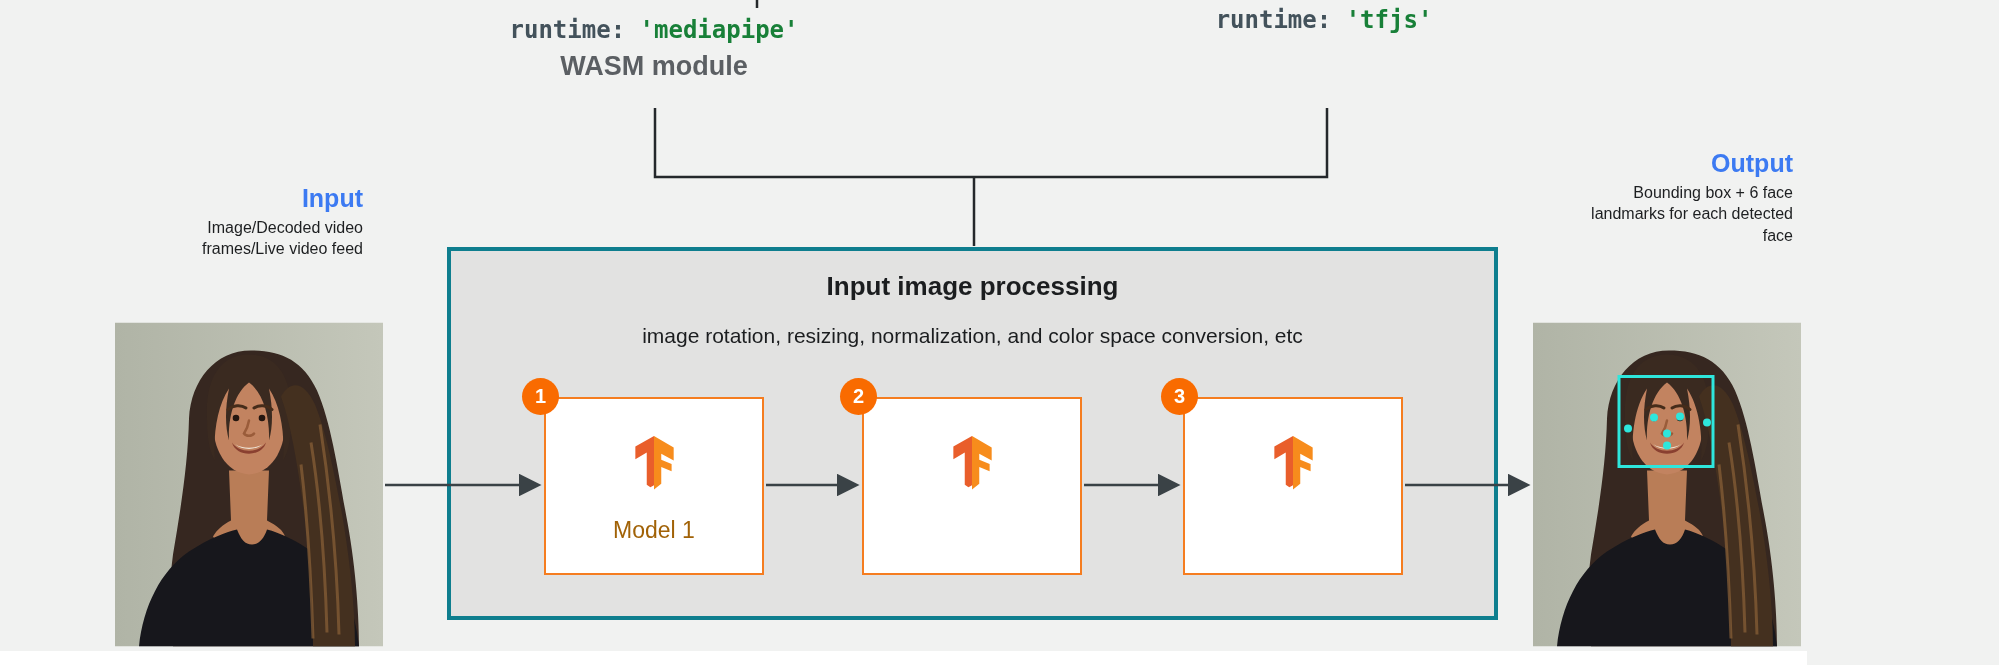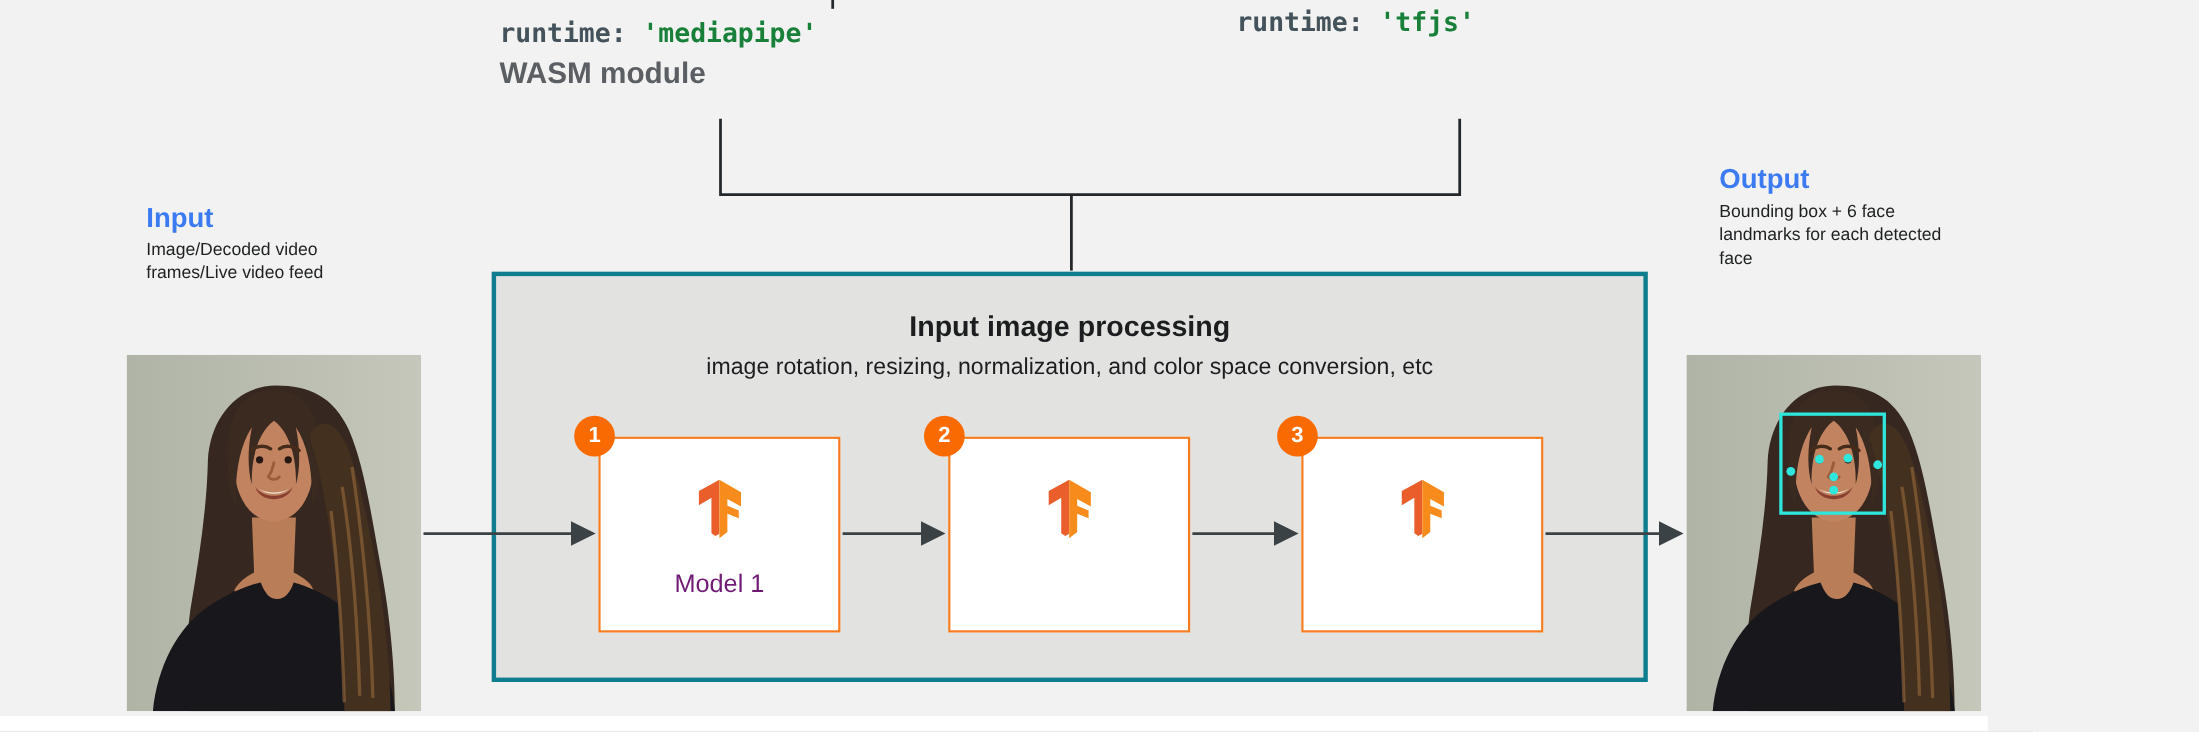--- a/index.html
+++ b/index.html
@@ -3,54 +3,54 @@
 <meta charset="utf-8">
 <style>
   html,body{margin:0;padding:0;background:#dfe1e1;}
   #canvas{
     position:relative;width:1999px;height:665px;overflow:hidden;
     background:var(--bg,#f1f2f1);
     font-family:"Liberation Sans",sans-serif;
     -webkit-font-smoothing:antialiased;
   }
   
-  .runtime-block{position:absolute;width:400px;text-align:left;}
+  .runtime-block{position:absolute;width:400px;text-align:center;}
   #rt-mediapipe{left:454px;top:16px;}
   #rt-tfjs{left:1124px;top:6px;}
   .code-line{font-family:"DejaVu Sans Mono","Liberation Mono",monospace;font-size:24px;font-weight:bold;color:var(--code-gray,#43525b);white-space:nowrap;}
   .code-line .val{color:var(--code-green,#188038);}
   .runtime-label{font-size:27px;font-weight:bold;color:var(--label-gray,#5b5f63);margin-top:7px;}
   
-  .io-block{position:absolute;width:230px;text-align:left;}
+  .io-block{position:absolute;width:230px;text-align:right;}
   #input-block{left:133px;top:184px;}
   #output-block{left:1563px;top:149px;}
   .io-title{font-size:25px;font-weight:bold;color:var(--blue,#3c7af2);}
   .io-desc{font-size:16px;line-height:1.33;color:#1d1f21;margin-top:4px;}
   
   #proc-box{
     position:absolute;left:447px;top:247px;width:1051px;height:373px;
     background:var(--panel-gray,#e2e2e1);
     border:4px solid var(--teal,#0e7e8e);
     box-sizing:border-box;text-align:center;
   }
-  .proc-title{font-size:26px;font-weight:bold;color:#1b1d1f;margin-top:30px;}
-  .proc-sub{font-size:21px;color:#1b1d1f;margin-top:10px;}
+  .proc-title{font-size:26px;font-weight:bold;color:#1b1d1f;margin-top:20px;}
+  .proc-sub{font-size:21px;color:#1b1d1f;margin-top:22px;}
   
   .model-box{
     position:absolute;top:397px;width:220px;height:178px;background:#ffffff;
     border:2px solid var(--orange,#f57d20);box-sizing:border-box;
   }
   #model-1{left:544px;} #model-2{left:862px;} #model-3{left:1183px;}
   .model-badge{
     position:absolute;left:-24px;top:-21px;width:37px;height:37px;border-radius:50%;
     background:var(--badge,#f96b00);color:#ffffff;font-size:20px;font-weight:bold;
     display:flex;align-items:center;justify-content:center;
   }
   .model-logo{position:absolute;left:50%;top:36px;transform:translateX(-50%);}
-  .model-label{position:absolute;left:0;right:0;top:118px;text-align:center;font-size:23px;color:#701a75;}
+  .model-label{position:absolute;left:0;right:0;top:118px;text-align:center;font-size:23px;color:#a16207;}
   .tf-dark{fill:var(--tf-dark,#e95e2b);}
   .tf-light{fill:var(--tf-light,#f78c1c);}
   
   .photo{position:absolute;width:268px;height:325px;}
   #photo-input{left:115px;top:322px;}
   #photo-output{left:1533px;top:322px;}
   .p-wall{fill:url(#wallGrad);}
   .p-hairback{fill:#362720;} .p-hairfront{fill:#3a2a20;} .p-strand{fill:#44301f;}
   .p-skin{fill:#b97d57;} .p-face{fill:#c28360;} .p-sweater{fill:#17171c;}
   .p-hl{stroke:#8a6137;stroke-width:3;fill:none;opacity:.7;}

